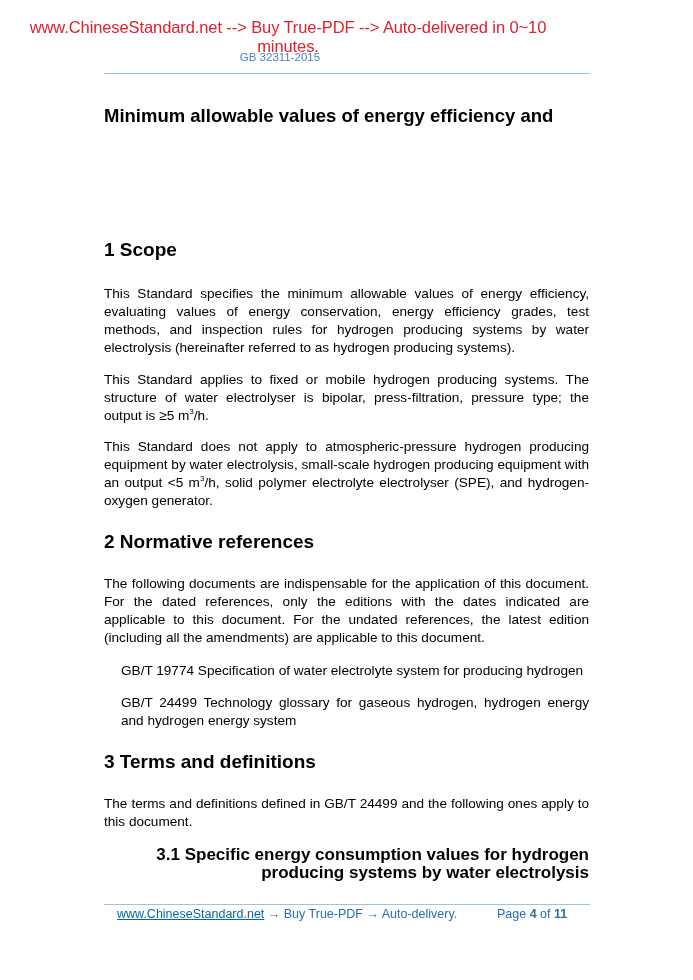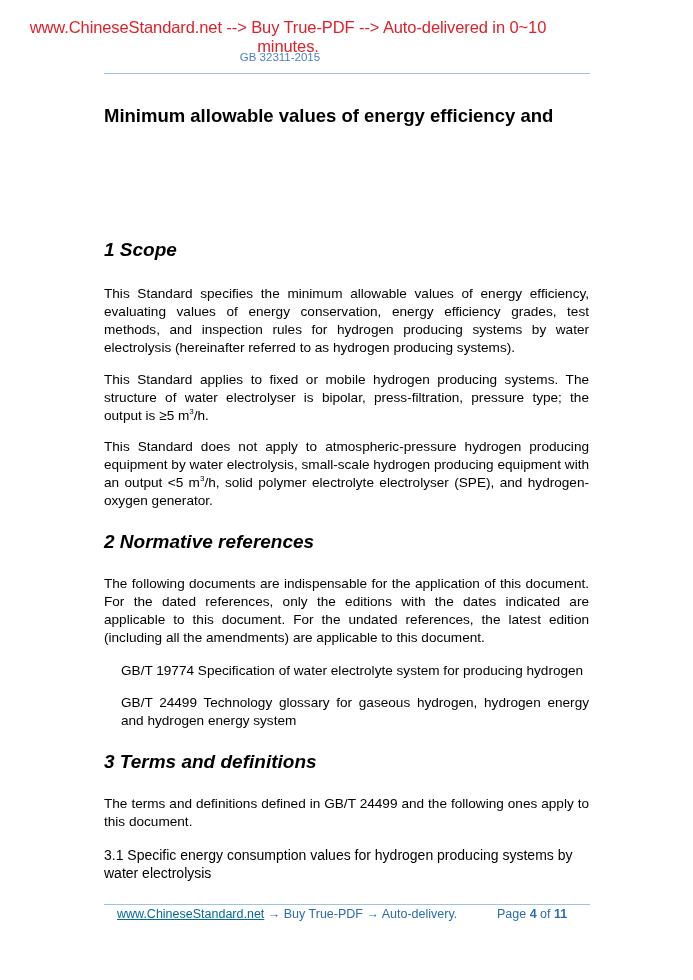--- a/index.html
+++ b/index.html
@@ -5,25 +5,25 @@
   html, body { margin: 0; padding: 0; background: #ffffff; }
   body { width: 693px; height: 980px; position: relative; overflow: hidden;
          font-family: "Liberation Sans", sans-serif; color: #000; }
   .banner { position: absolute; top: 18px; left: 0; width: 576px; text-align: center;
             color: #e0202a; font-size: 16.5px; letter-spacing: -0.1px; }
   .docid { position: absolute; top: 51px; left: 0; width: 560px; text-align: center;
            color: #4a7fbf; font-size: 11.5px; }
   .hr-top { position: absolute; top: 73px; left: 104px; width: 486px; height: 1px; background: #9cc3e0; }
   .title { position: absolute; top: 98px; left: 104px; width: 486px; text-align: left;
            font-weight: bold; font-size: 18.5px; line-height: 36px; }
-  .h1 { position: absolute; left: 104px; font-weight: bold; font-size: 19px; font-style: italic; }
+  .h1 { position: absolute; left: 104px; font-weight: bold; font-size: 19px; }
   .p { position: absolute; left: 104px; width: 485px; font-size: 13.6px; line-height: 18px;
        text-align: justify; }
   .p.indent { left: 121px; width: 468px; }
-  .h2 { position: absolute; left: 104px; width: 485px; font-weight: normal; font-size: 14px; line-height: 18px; }
+  .h2 { position: absolute; left: 104px; width: 485px; font-weight: bold; font-size: 17px; line-height: 18px; text-align: right; }
   sup { font-size: 8px; line-height: 0; }
   .hr-bot { position: absolute; top: 904px; left: 104px; width: 486px; height: 1px; background: #9cc3e0; }
   .footer { position: absolute; top: 907px; left: 117px; width: 470px; font-size: 12.5px; color: #2a6cb0; }
   .footer a { color: #0369a1; text-decoration: underline; }
   .footer .right { position: absolute; left: 380px; top: 0; }
   .footer b { font-weight: bold; }
 </style>
 </head>
 <body>
 

